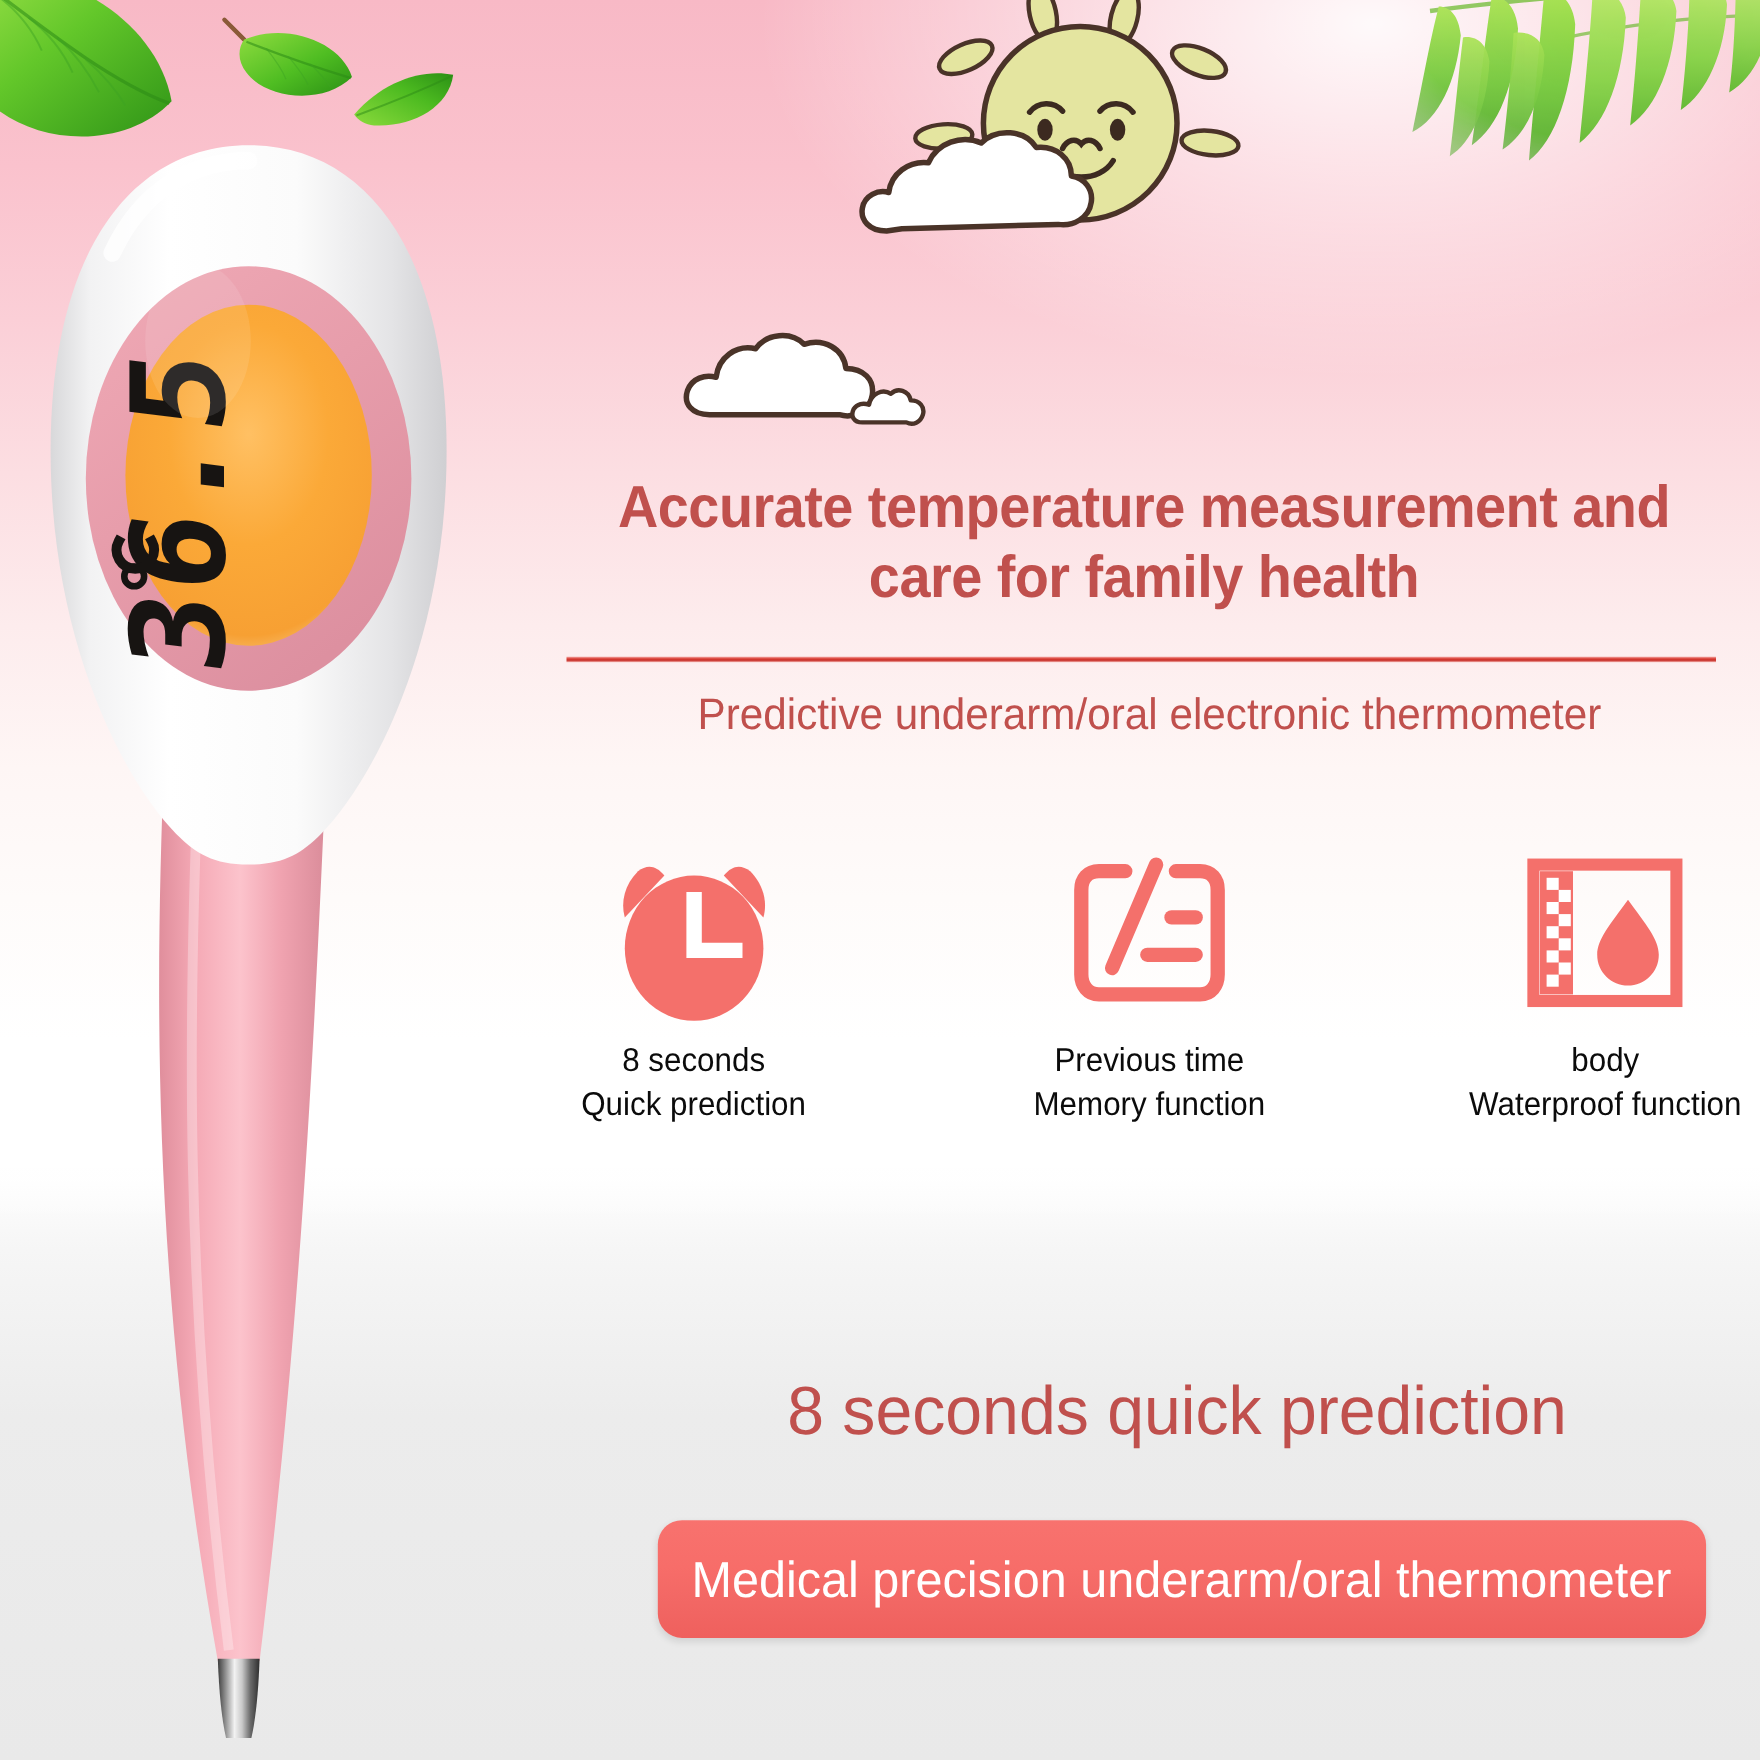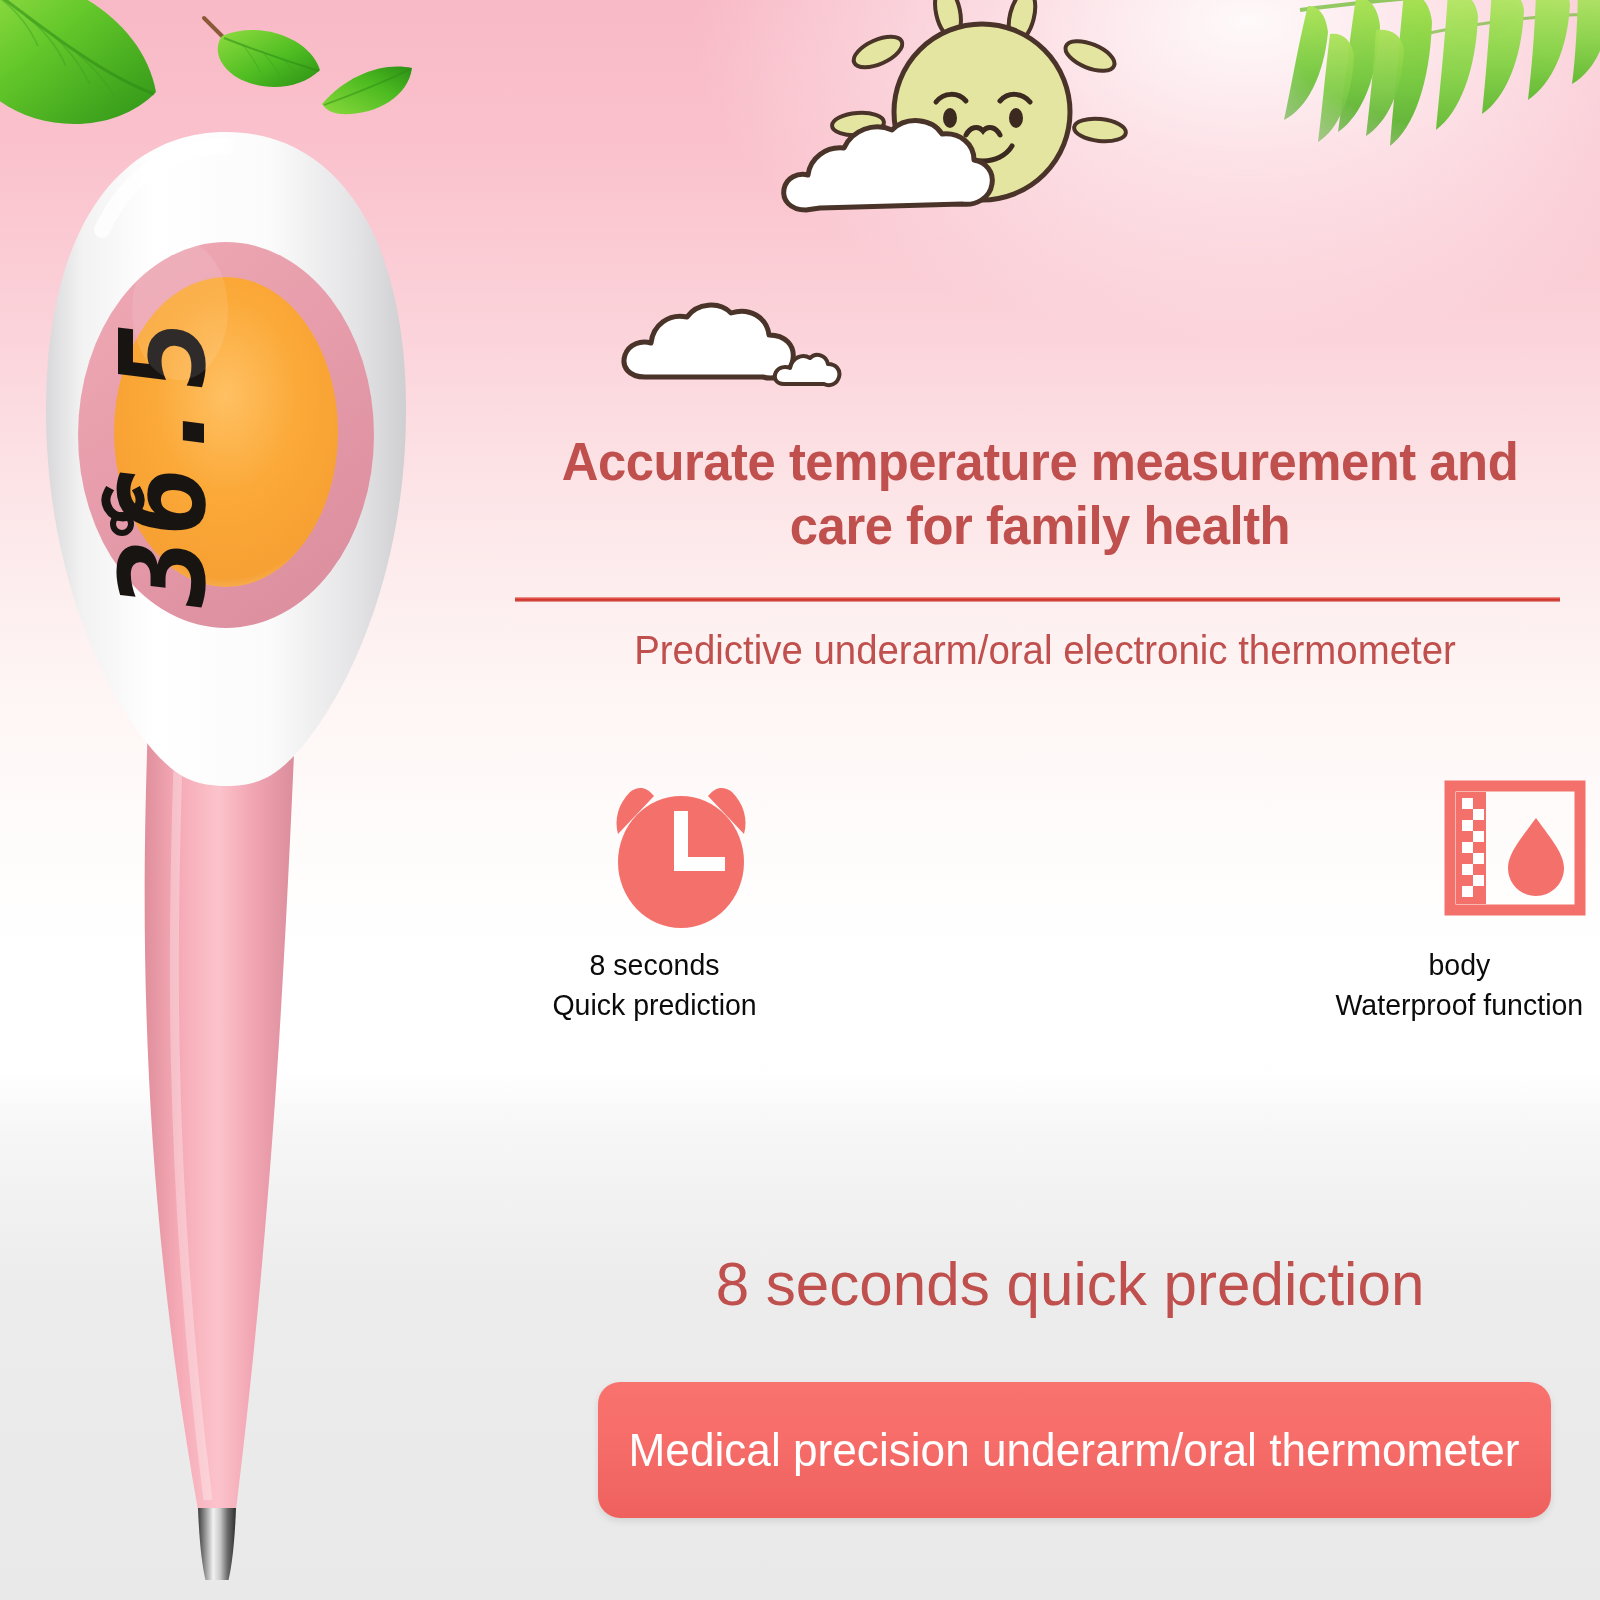--- a/index.html
+++ b/index.html
@@ -69,39 +69,39 @@
     font-family:"Liberation Sans Narrow","Liberation Sans",sans-serif;
     font-size:40px;line-height:1.2;color:#c0504d;
     transform:scaleX(.96);transform-origin:50% 50%;
   }
 
   
   .features{
     position:absolute;left:500px;top:760px;width:1090px;height:300px;
     display:flex;align-items:flex-start;justify-content:space-between;
   }
-  .feature{width:262px;display:flex;flex-direction:column;align-items:flex-end;}
+  .feature{width:262px;display:flex;flex-direction:column;align-items:center;}
   .feature .ficon{height:175px;display:flex;align-items:center;justify-content:center;}
   .feature .flabel{
     margin-top:10px;text-align:center;color:#0b0b0b;
     font-family:"Liberation Sans Narrow","Liberation Sans",sans-serif;
     font-size:30px;line-height:1.32;white-space:nowrap;
     transform:scaleX(.95);transform-origin:50% 0;
   }
 
   
   .promo{
     position:absolute;left:560px;top:1250px;width:1020px;
     text-align:center;
     font-family:"Liberation Sans Narrow","Liberation Sans",sans-serif;
     font-size:62px;color:#c0504d;line-height:1.1;
     transform:scaleX(.97);transform-origin:50% 50%;
   }
   .cta{
-    position:absolute;left:598px;top:1382px;width:953px;height:136px;
+    position:absolute;left:598px;top:1382px;width:953px;height:107px;
     border-radius:22px;
     background:linear-gradient(180deg,#f8726e 0%,#f76d69 40%,#f26764 70%,#ef605d 100%);
     box-shadow:0 3px 7px rgba(0,0,0,.10);
     display:flex;align-items:center;justify-content:center;
   }
   .cta span{
     color:#ffffff;
     font-family:"Liberation Sans Narrow","Liberation Sans",sans-serif;
     font-size:46px;line-height:1;
     transform:scaleX(.96);transform-origin:50% 50%;
@@ -360,20 +360,36 @@
           <path d="M81,56 L81,102 L118,102" fill="none" stroke="#ffffff" stroke-width="14" stroke-linecap="square"></path>
         </svg>
       </div>
       <div class="flabel">
         <div>8 seconds</div>
         <div>Quick prediction</div>
       </div>
     </div>
 
 
+    <div class="feature">
+      <div class="ficon">
+        <svg width="152" height="140" viewBox="0 0 152 140">
+          <path d="M54,14 L30,14 C20,14 14,21 14,31 L14,108
+                   C14,118 20,126 30,126 L122,126 C132,126 138,118 138,108
+                   L138,31 C138,21 132,14 122,14 L100,14" fill="none" stroke="#f4706b" stroke-width="13" stroke-linecap="round" stroke-linejoin="round"></path>
+          <path d="M82,8 L42,102" stroke="#f4706b" stroke-width="13" stroke-linecap="round"></path>
+          <path d="M96,56 L118,56" stroke="#f4706b" stroke-width="13" stroke-linecap="round"></path>
+          <path d="M74,90 L118,90" stroke="#f4706b" stroke-width="13" stroke-linecap="round"></path>
+        </svg>
+      </div>
+      <div class="flabel">
+        <div>Previous time</div>
+        <div>Memory function</div>
+      </div>
+    </div>
 
     <div class="feature">
       <div class="ficon">
         <svg width="150" height="140" viewBox="0 0 150 140">
           <rect x="10" y="8" width="130" height="124" fill="none" stroke="#f4706b" stroke-width="11"></rect>
           <rect x="16" y="14" width="30" height="112" fill="#f4706b"></rect>
           <g fill="#ffffff">
             <rect x="22" y="20" width="11" height="11"></rect>
             <rect x="33" y="31" width="11" height="11"></rect>
             <rect x="22" y="42" width="11" height="11"></rect>

